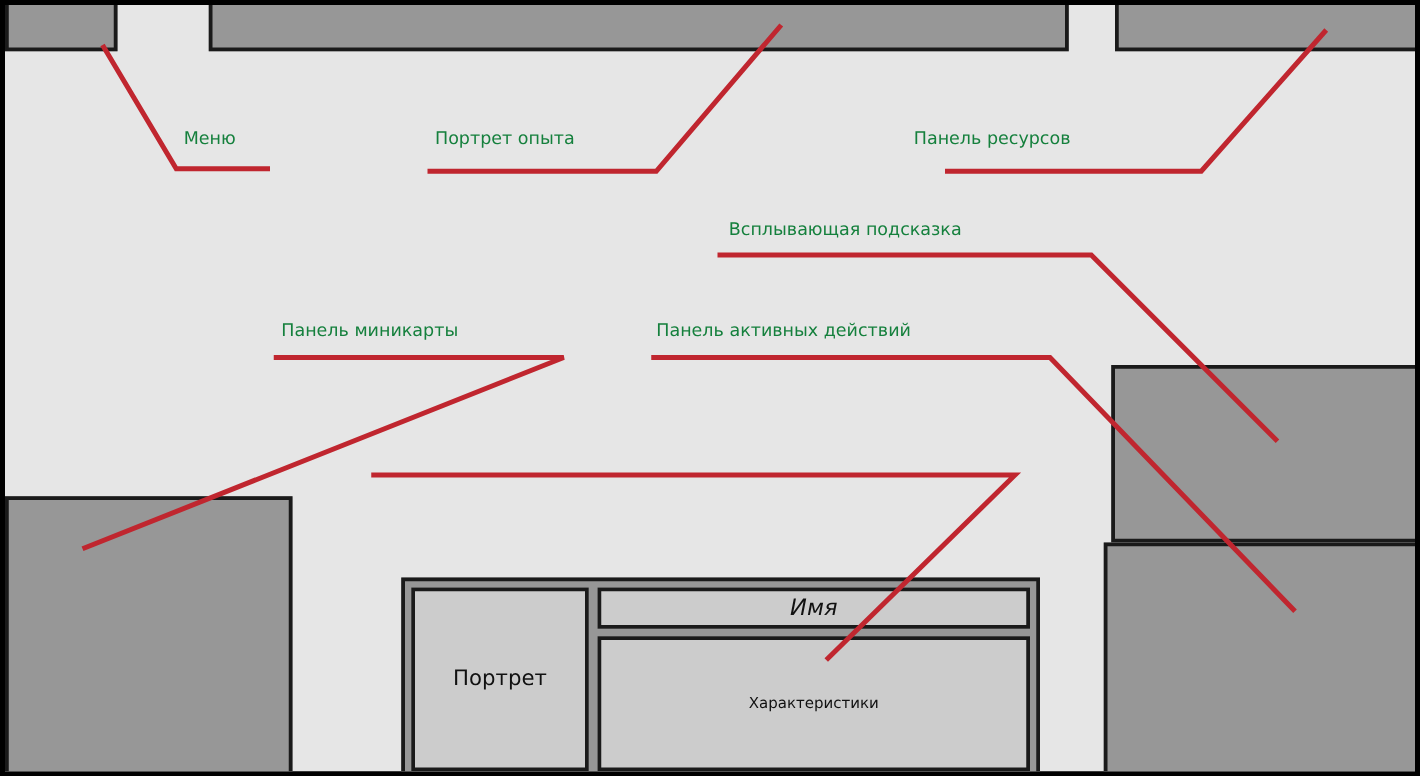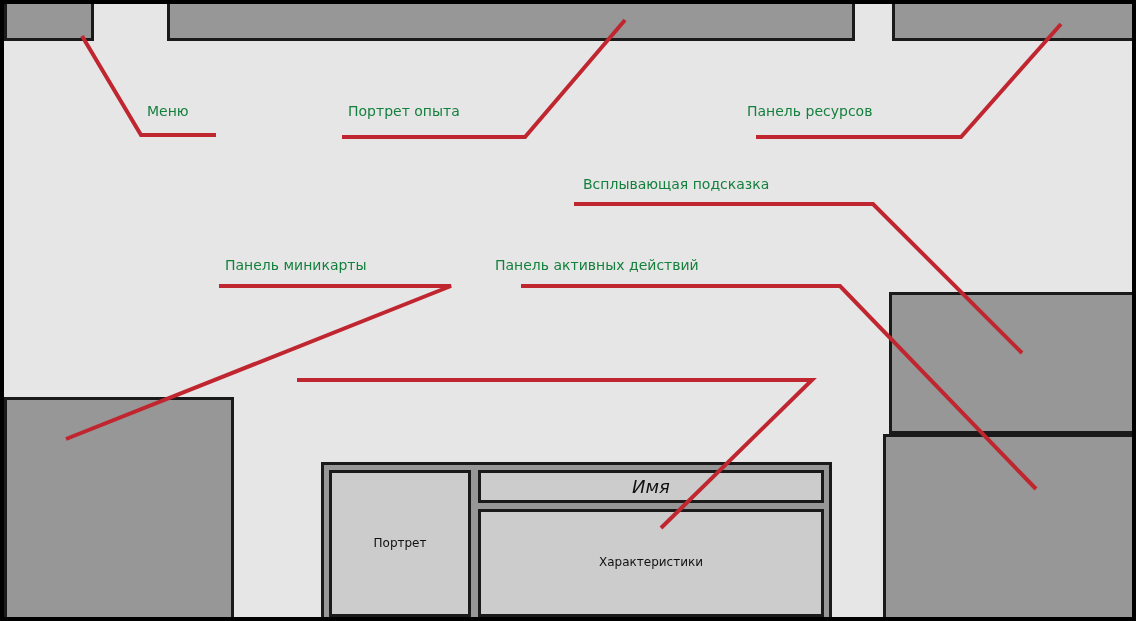--- a/index.html
+++ b/index.html
@@ -54,21 +54,21 @@
     gap: 7px;
   }
   .sub-box {
     background: #cccccc;
     border: 3px solid #1a1a1a;
     box-sizing: border-box;
     display: flex;
     align-items: center;
     justify-content: center;
     color: #111111;
-    font-size: 12px;
+    font-size: 17px;
     line-height: 1.1;
     text-align: center;
   }
   #box-portrait {
     width: 142px;
     flex: 0 0 142px;
     height: 100%;
   }
   #info-right {
     flex: 1 1 auto;
@@ -100,24 +100,24 @@
   }
   .callout-label {
     position: absolute;
     color: #15803d;
     font-size: 14px;
     white-space: nowrap;
     line-height: 1;
   }
   #lbl-menu       { left: 143px; top: 100px; }
   #lbl-exp        { left: 344px; top: 100px; }
-  #lbl-resources  { left: 743px; top: 100px; }
+  #lbl-resources  { left: 727px; top: 100px; }
   #lbl-tooltip    { left: 579px; top: 173px; }
   #lbl-minimap    { left: 221px; top: 254px; }
-  #lbl-actions    { left: 491px; top: 254px; }
+  #lbl-actions    { left: 521px; top: 254px; }
   #lbl-info       { left: 296px; top: 344px; }
 </style>
 </head>
 <body>
 
 <div id="screen">
 
   <div class="panel" id="panel-menu"></div>
   <div class="panel" id="panel-exp"></div>
   <div class="panel" id="panel-resources"></div>

